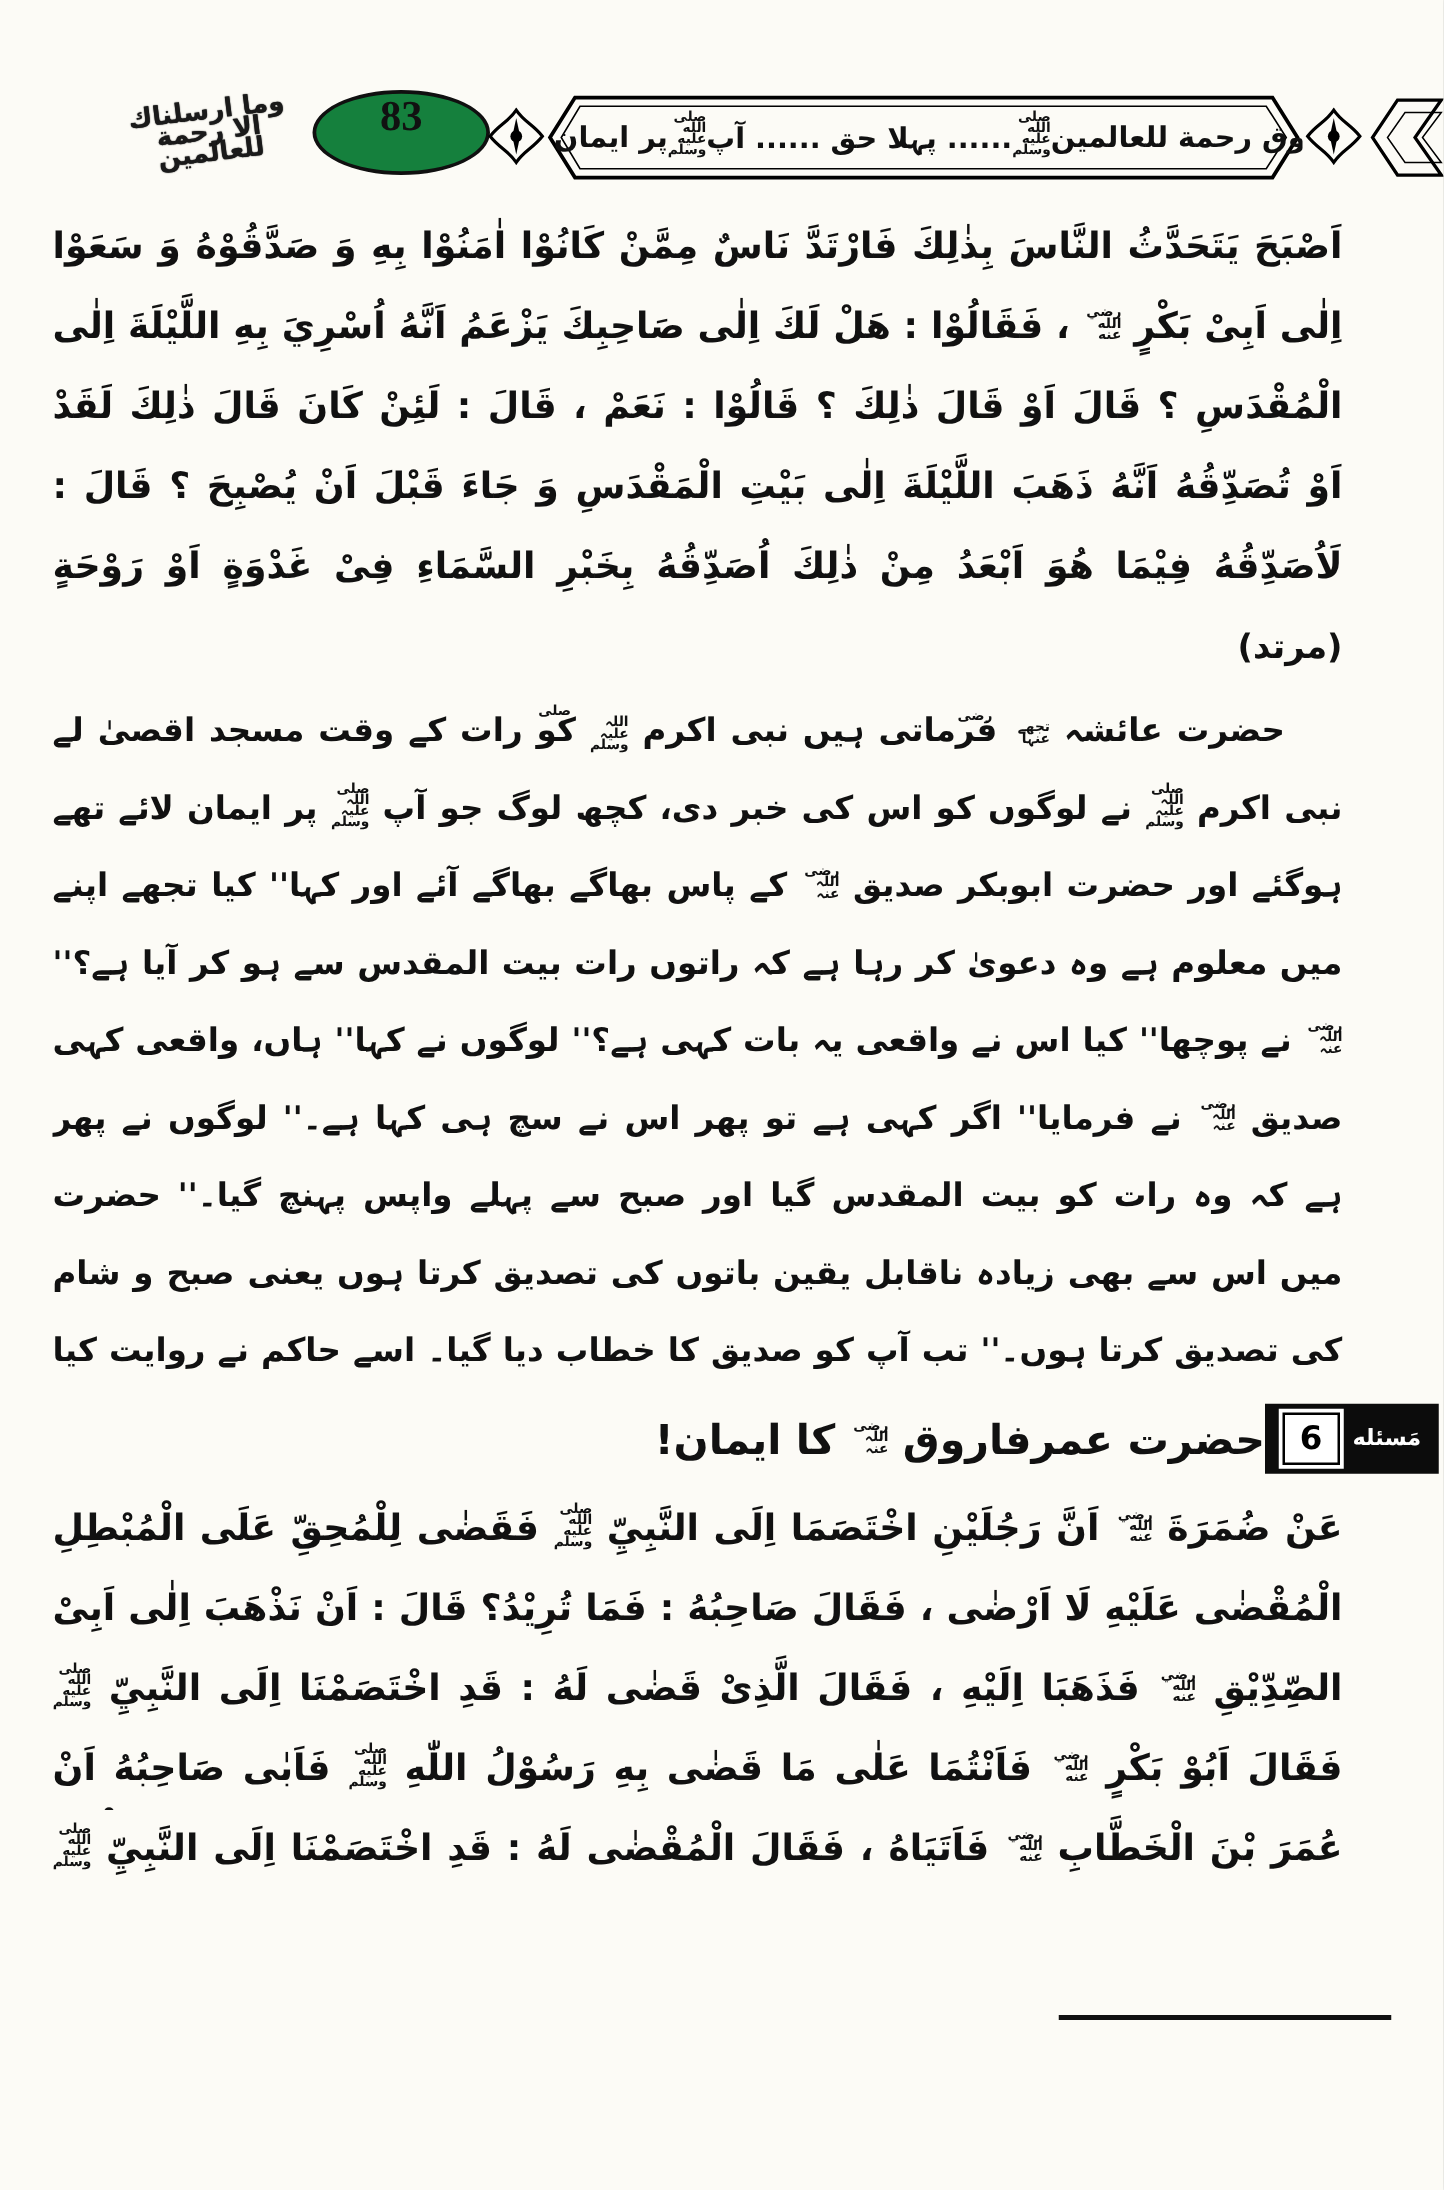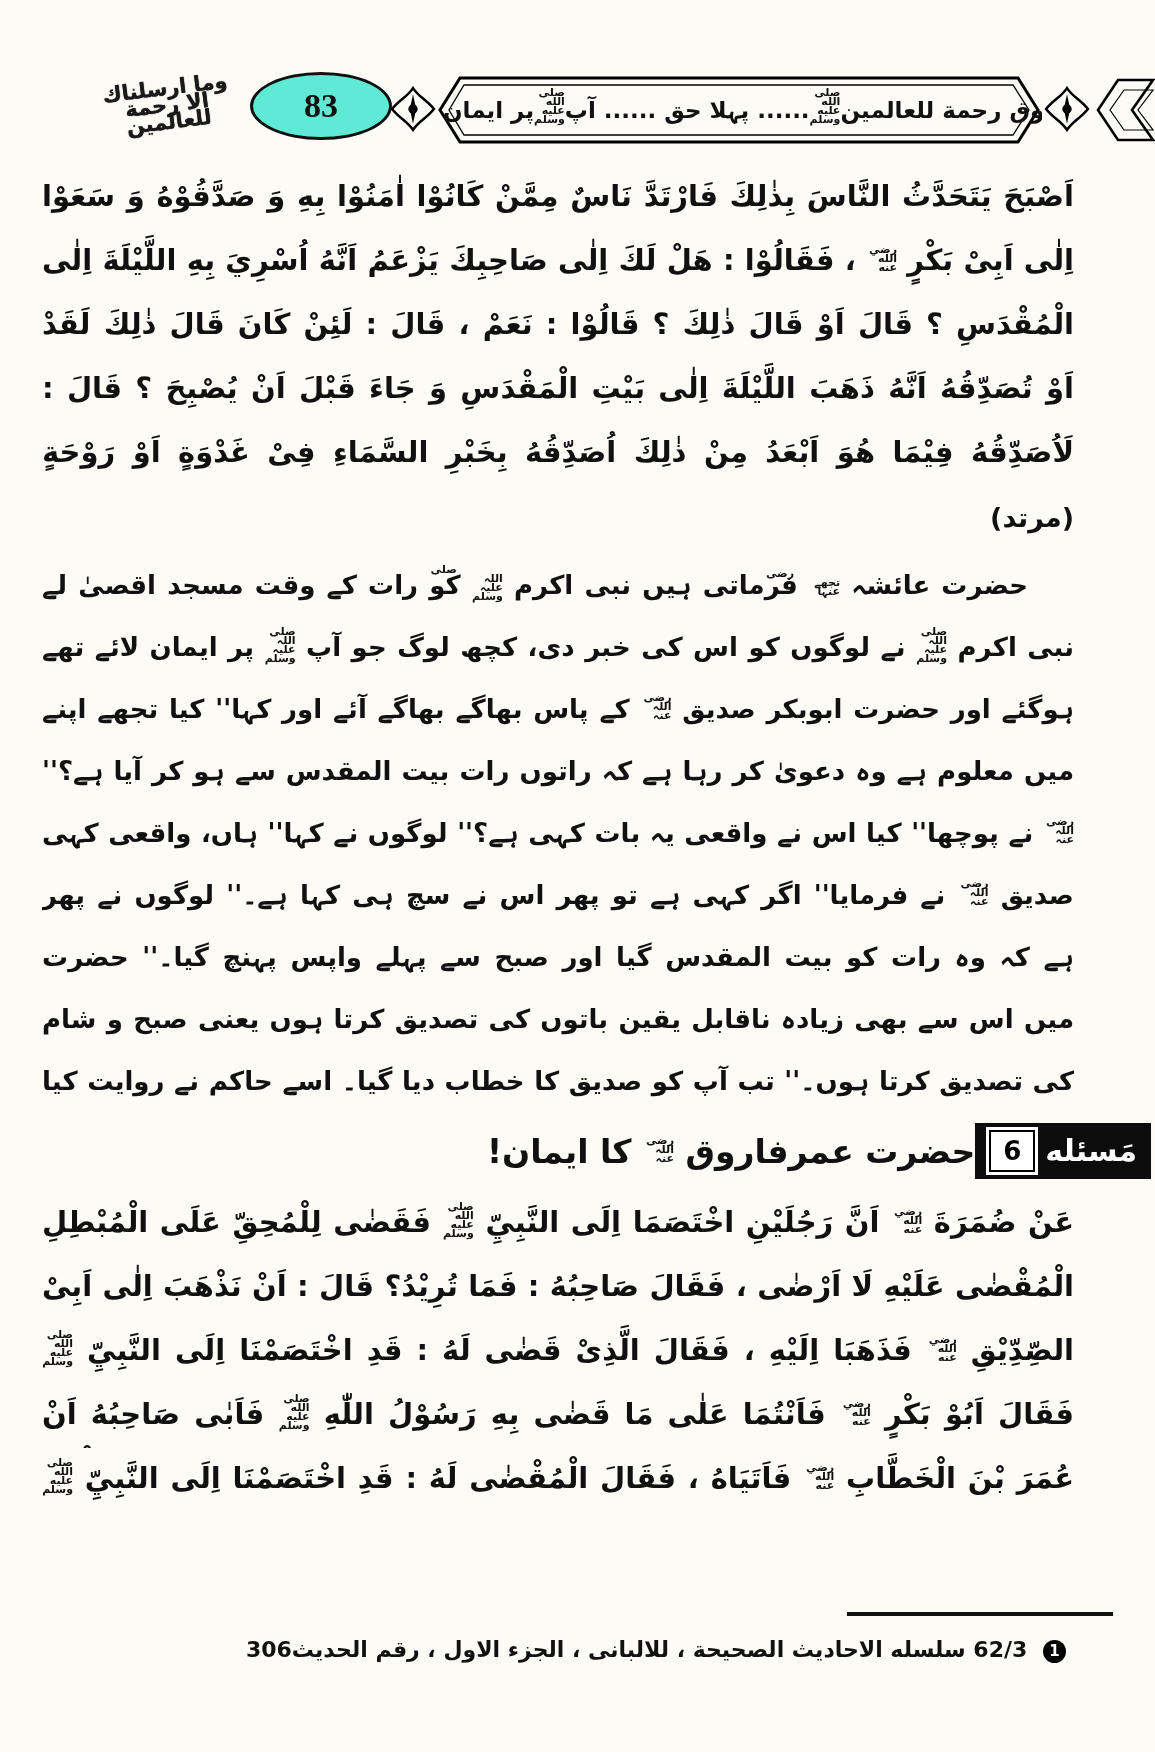--- a/index.html
+++ b/index.html
@@ -14,22 +14,22 @@
     position:absolute;left:88px;top:30px;width:158px;height:150px;
     display:flex;align-items:center;justify-content:center;
     transform:rotate(-7deg);
     font-weight:bold;font-size:21px;line-height:17px;letter-spacing:-1px;
     text-align:center;white-space:pre-line;color:#1a1a1a;
     text-shadow:0 0 1px #000;
   }
   .page-num-oval{
     position:absolute;left:250px;top:72px;width:136px;height:62px;
     border:3px solid #101010;border-radius:50%;
-    display:flex;align-items:center;justify-content:center;
-    background:#5eead4;
+    display:flex;justify-content:center;
+    background:#15803d;
     font-family:"Liberation Serif",serif;font-weight:bold;font-size:34px;
   }
   .band-wrap{position:absolute;left:436px;top:74px;width:606px;height:72px;}
   .band-wrap svg{position:absolute;inset:0;width:100%;height:100%;}
   .band-title{
     position:absolute;inset:0;display:flex;align-items:center;justify-content:center;
     direction:rtl;font-weight:bold;font-size:23px;white-space:nowrap;overflow:hidden;
     padding:0 26px;
   }
   .fleuron{position:absolute;width:46px;height:46px;top:86px;}
@@ -67,21 +67,21 @@
   
   .section-row{
     position:absolute;left:0;top:1120px;width:1155px;height:62px;
     display:flex;direction:rtl;align-items:center;
   }
   .masla-box{
     margin-right:4px;height:56px;background:#0c0c0c;
     display:flex;direction:rtl;align-items:center;gap:10px;
     padding:0 14px;flex:0 0 auto;
   }
-  .masla-label{color:#fff;font-size:30px;font-weight:bold;line-height:56px;}
+  .masla-label{color:#fff;font-size:18px;font-weight:bold;line-height:56px;}
   .masla-num{
     background:#fff;color:#000;border:2px solid #000;box-shadow:0 0 0 3px #fff;
     width:42px;height:38px;display:flex;align-items:center;justify-content:center;
     font-size:26px;font-weight:bold;
   }
   .section-heading{
     font-size:33px;font-weight:bold;white-space:nowrap;
   }
   
   .fn-sep{position:absolute;top:1612px;left:847px;width:266px;height:4px;background:#111;}
@@ -161,18 +161,14 @@
 
   <div class="txtblock" style="top:1192px;">
     <div class="ar-line honwrap">عَنْ ضُمَرَةَ <span class="hon">رضي الله عنه</span> اَنَّ رَجُلَيْنِ اخْتَصَمَا اِلَى النَّبِيِّ <span class="hon">صلى الله عليه وسلم</span> فَقَضٰى لِلْمُحِقِّ عَلَى الْمُبْطِلِ فَقَالَ</div>
     <div class="ar-line honwrap">الْمُقْضٰى عَلَيْهِ لَا اَرْضٰى ، فَقَالَ صَاحِبُهُ : فَمَا تُرِيْدُ؟ قَالَ : اَنْ نَذْهَبَ اِلٰى اَبِىْ بَكْرٍ</div>
     <div class="ar-line honwrap">الصِّدِّيْقِ <span class="hon">رضي الله عنه</span> فَذَهَبَا اِلَيْهِ ، فَقَالَ الَّذِىْ قَضٰى لَهُ : قَدِ اخْتَصَمْنَا اِلَى النَّبِيِّ <span class="hon">صلى الله عليه وسلم</span> فَقَضٰى لِىْ ،</div>
     <div class="ar-line honwrap">فَقَالَ اَبُوْ بَكْرٍ <span class="hon">رضي الله عنه</span> فَاَنْتُمَا عَلٰى مَا قَضٰى بِهِ رَسُوْلُ اللّٰهِ <span class="hon">صلى الله عليه وسلم</span> فَاَبٰى صَاحِبُهُ اَنْ يَرْضٰى ، قَالَ نَأْتِيْ</div>
     <div class="ar-line honwrap">عُمَرَ بْنَ الْخَطَّابِ <span class="hon">رضي الله عنه</span> فَاَتَيَاهُ ، فَقَالَ الْمُقْضٰى لَهُ : قَدِ اخْتَصَمْنَا اِلَى النَّبِيِّ <span class="hon">صلى الله عليه وسلم</span> فَقَضٰى لِىْ</div>
   </div>
 
   <div class="fn-sep"></div>
-  <div class="footnote">
-    <span class="fn-marker">1</span>
-    <span>62/3 سلسله الاحاديث الصحيحة ، للالبانى ، الجزء الاول ، رقم الحديث306</span>
-  </div>
 
 </div>
 
 </body></html>

